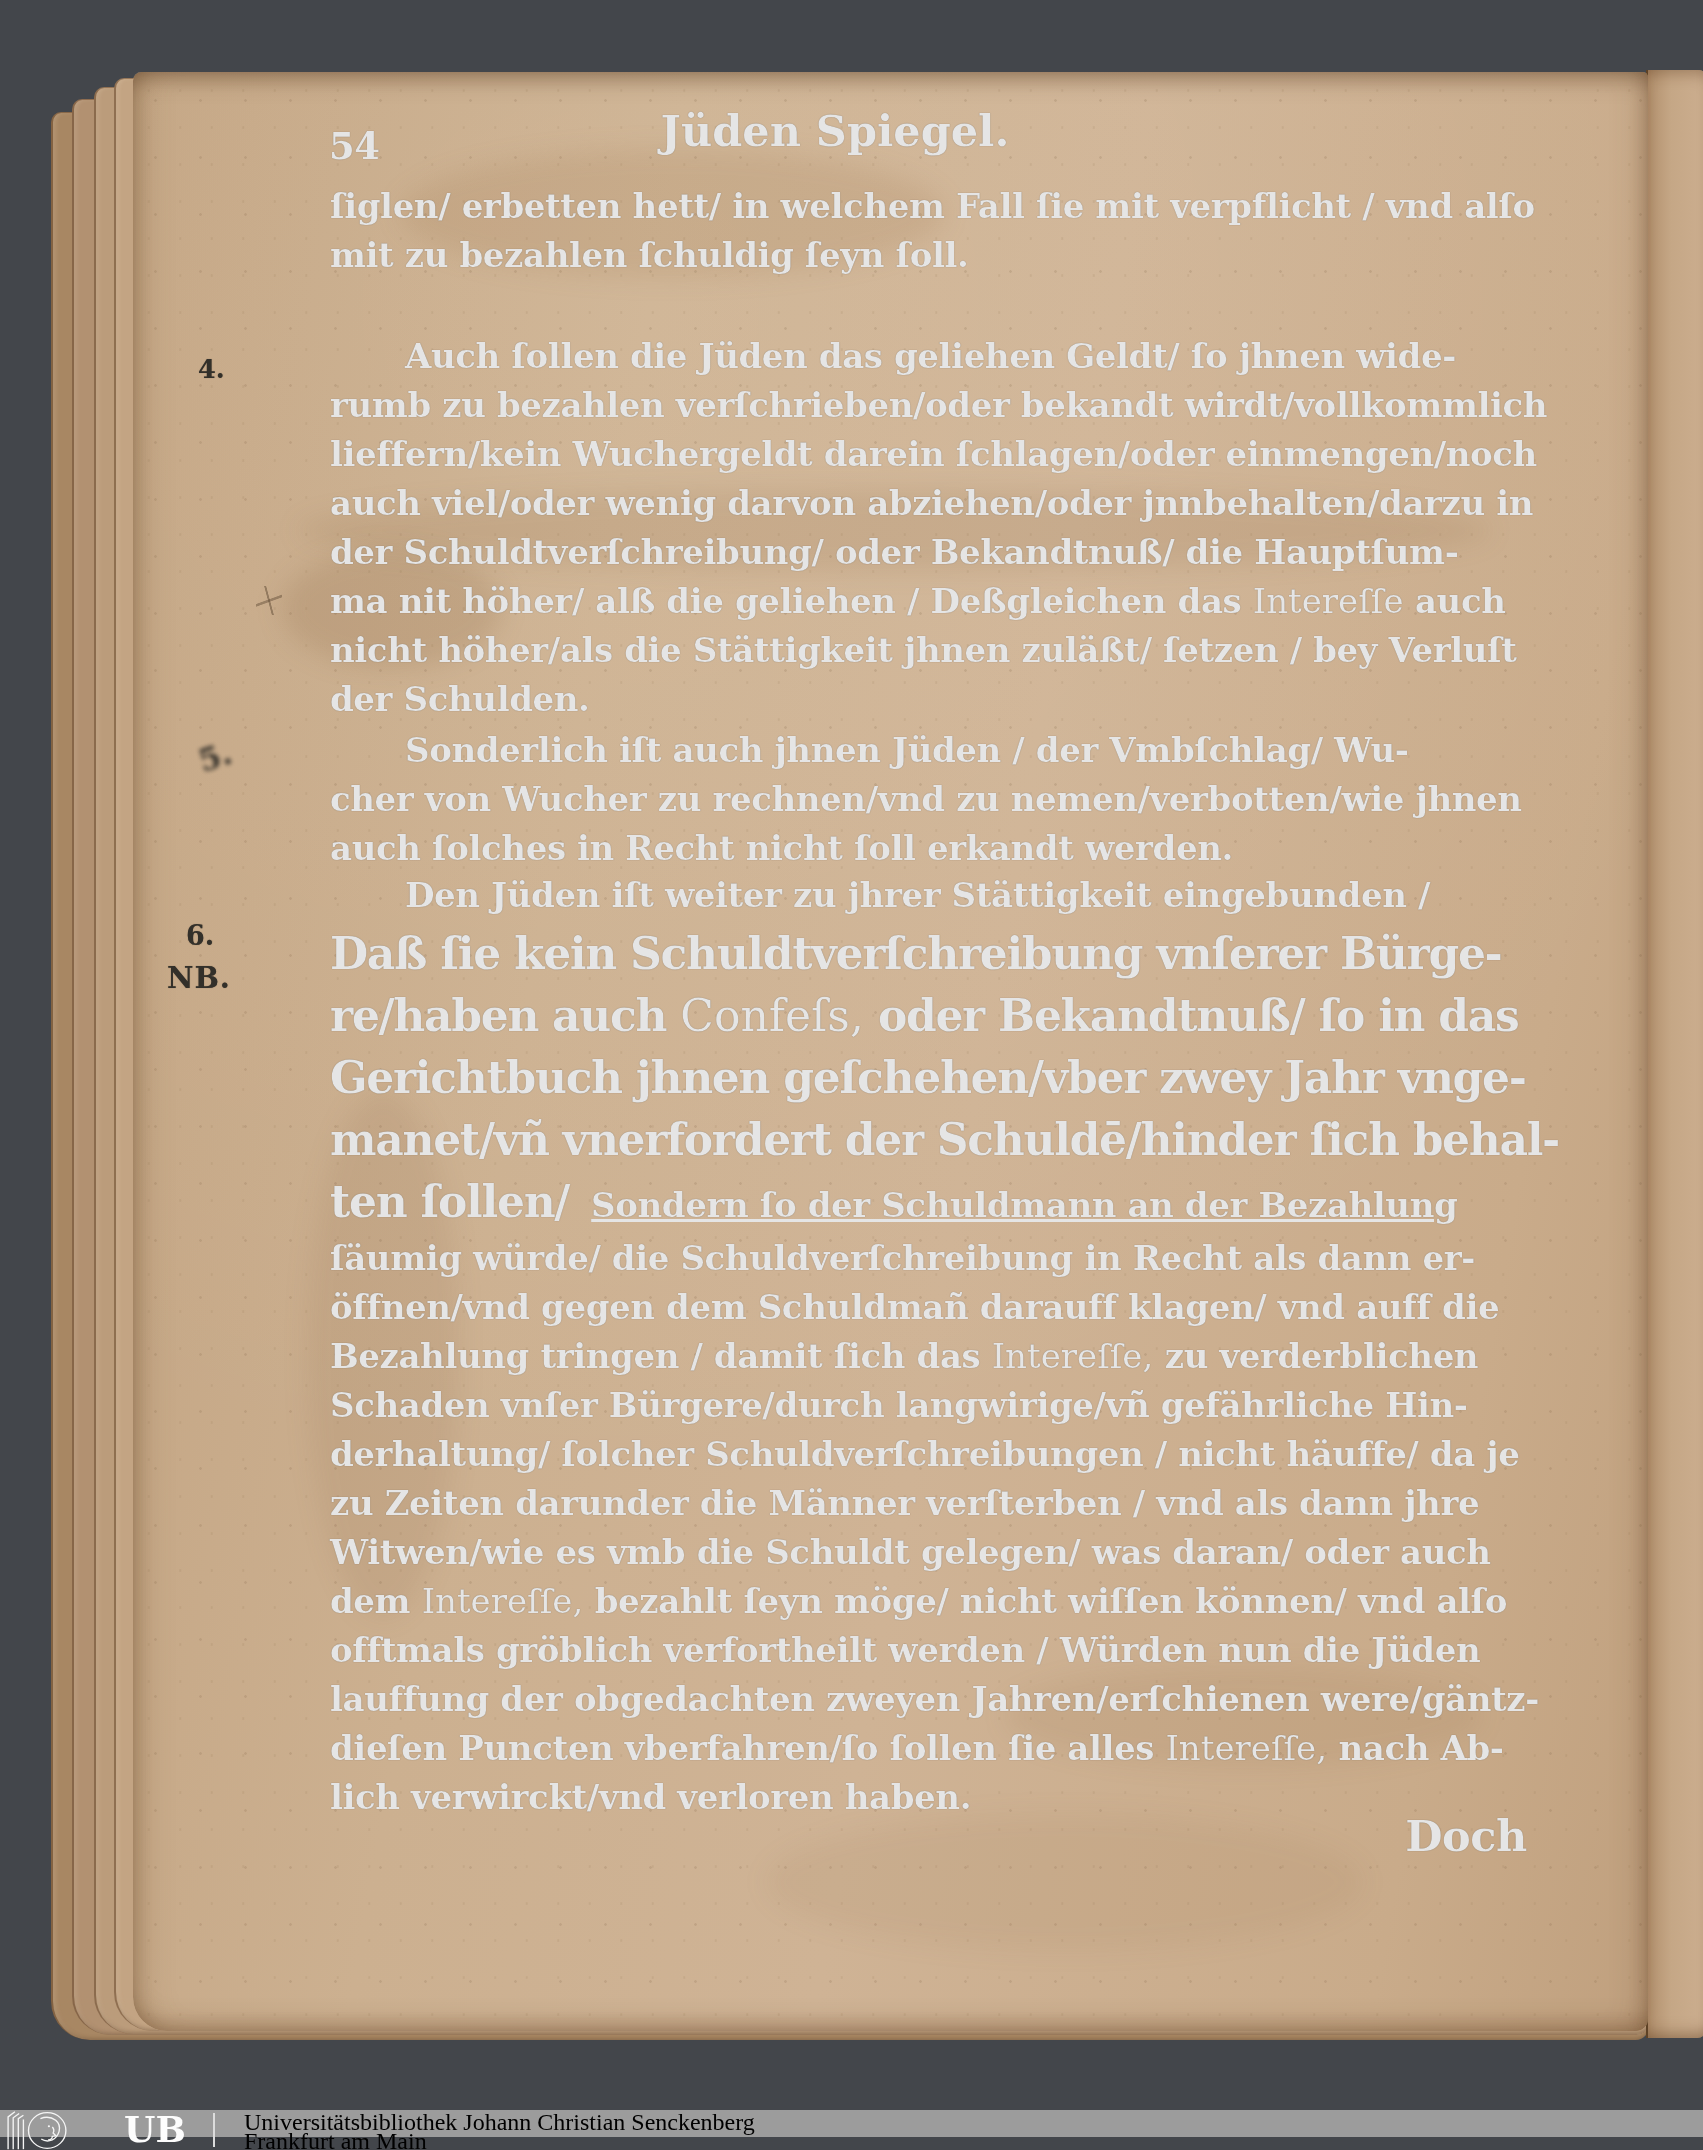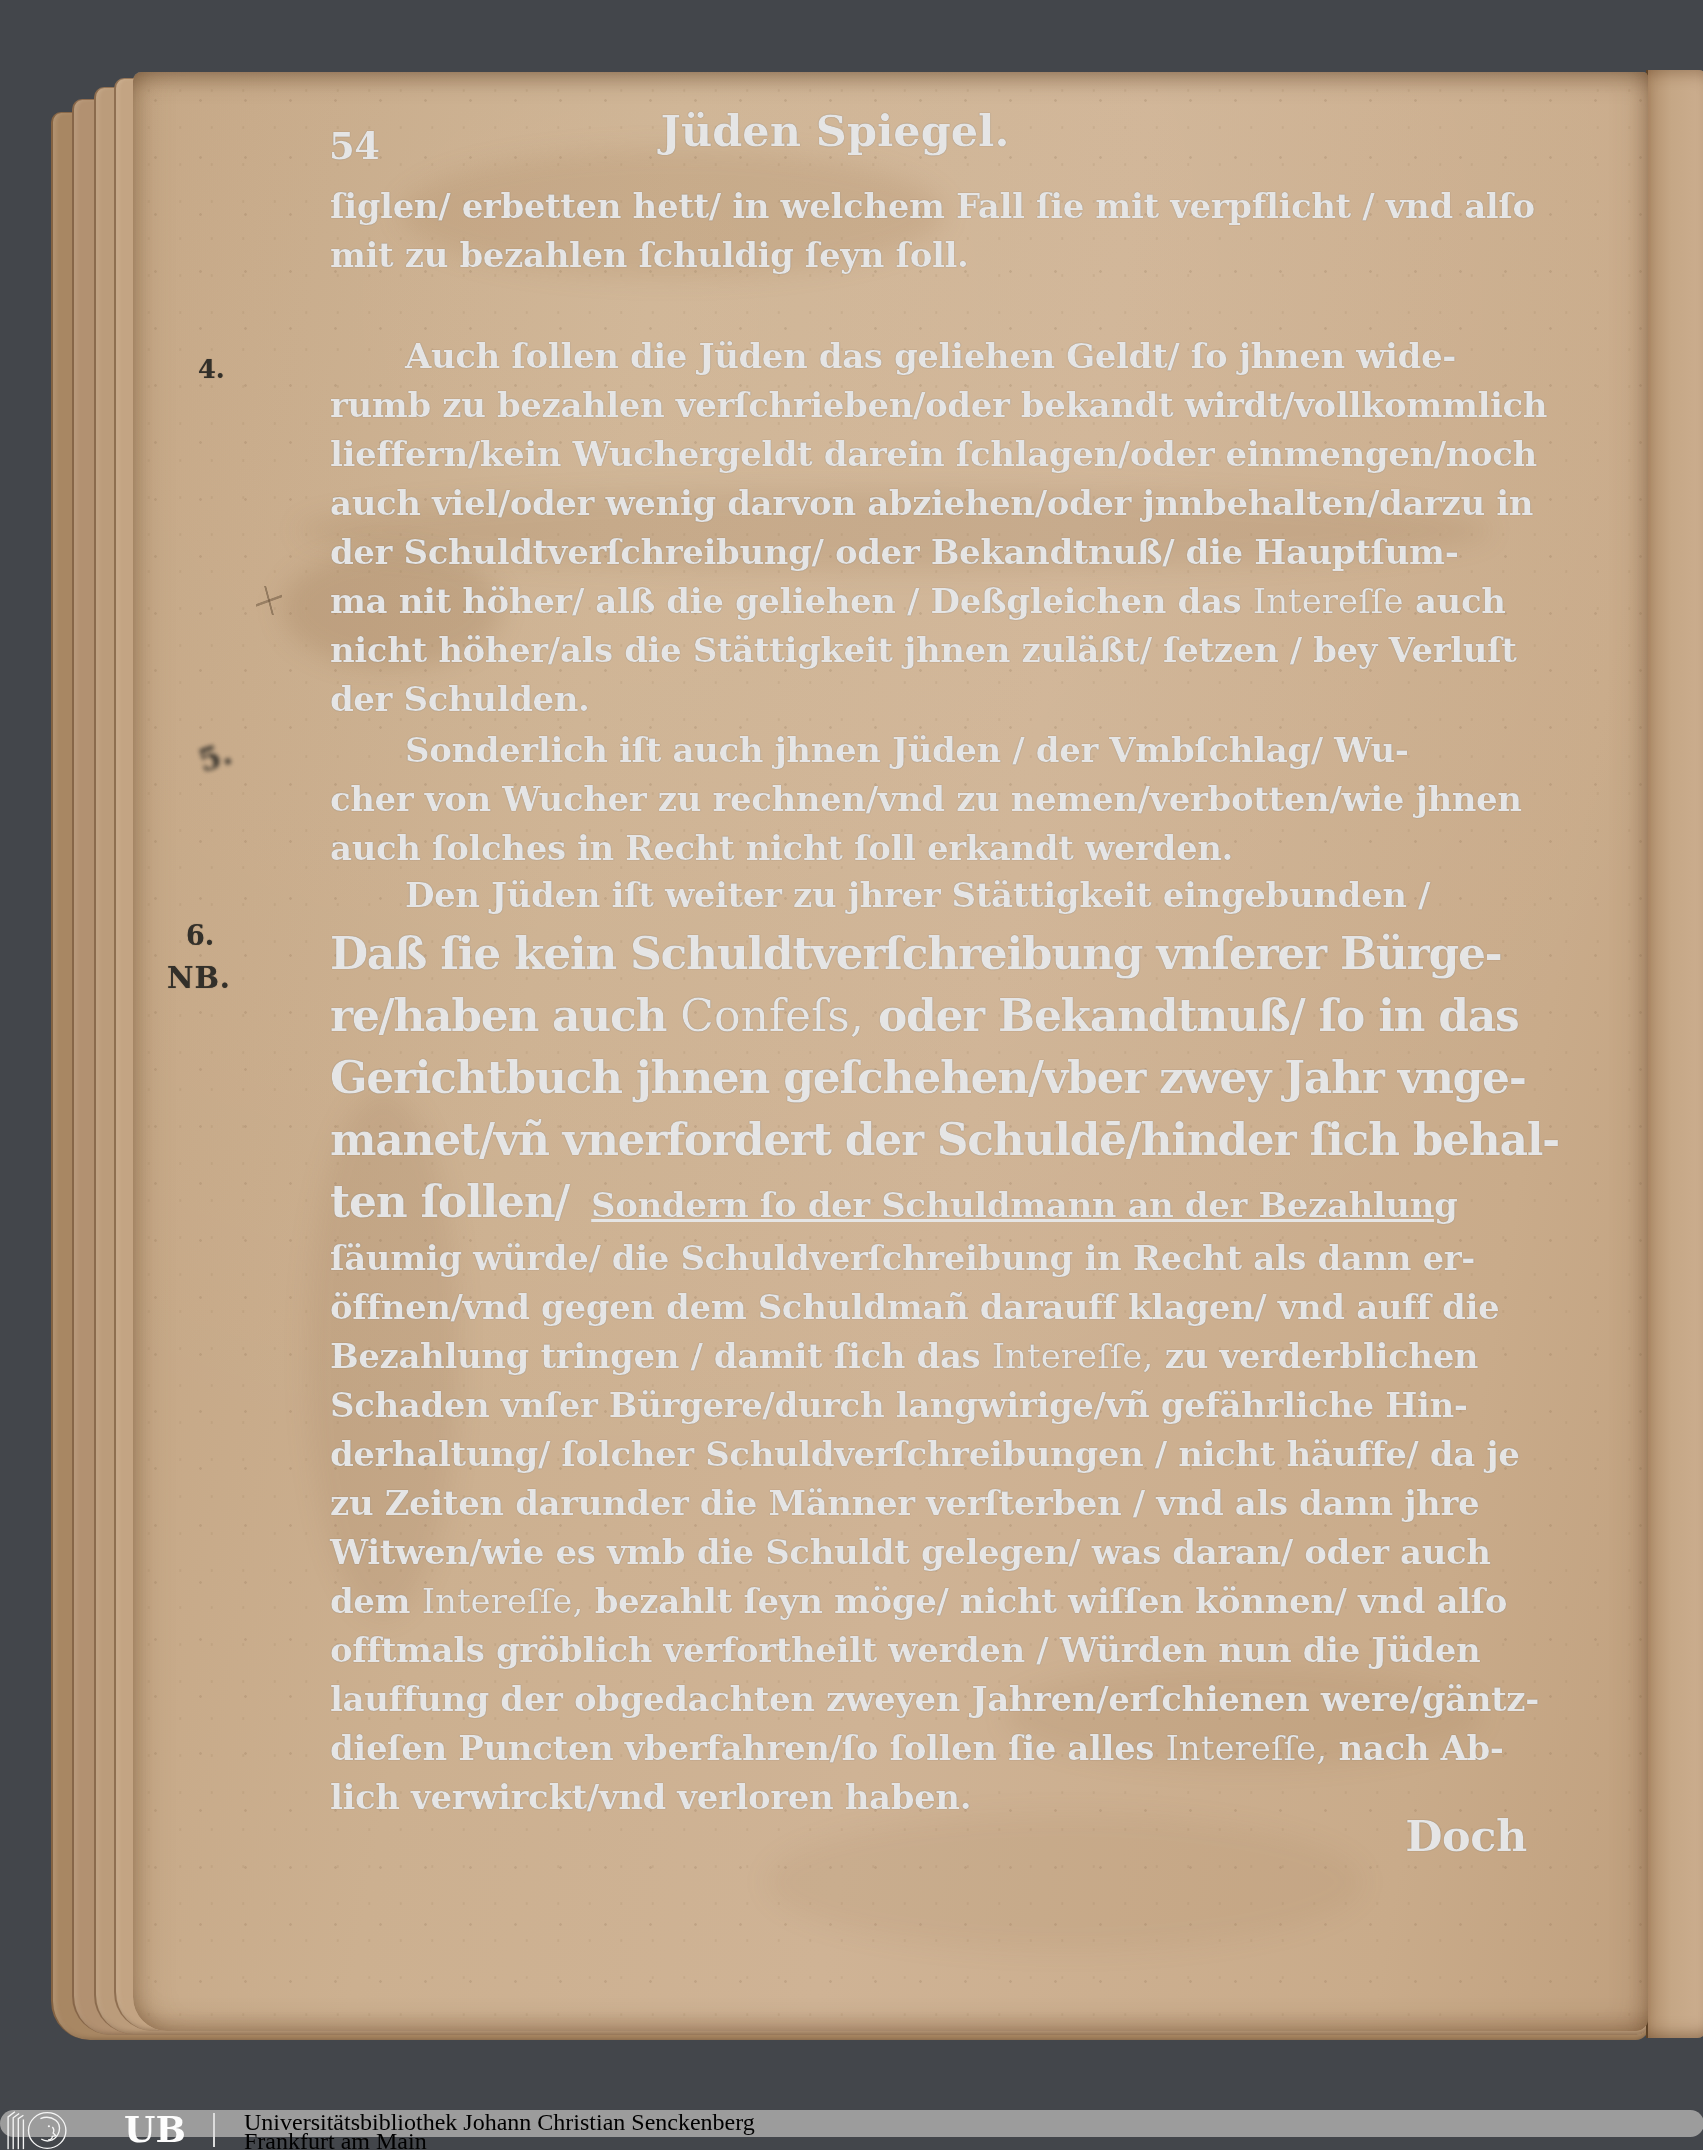--- a/index.html
+++ b/index.html
@@ -38,21 +38,21 @@
   .indent{padding-left:75px;}
   .an{font-weight:normal;letter-spacing:0;}
   .sm{font-size:34px;letter-spacing:-0.4px;text-decoration:underline;}
   .smudge{filter:blur(2.1px);transform:rotate(-18deg);opacity:.92;}
   .marg{position:absolute;color:#33302a;font-weight:bold;text-shadow:0 0 0.9px rgba(46,38,28,.5);}
   #pencil{position:absolute;left:256px;top:586px;width:25.6px;height:29px;filter:blur(0.5px);opacity:.8;
         background:
          linear-gradient(75deg, transparent 46%, rgba(80,60,40,.55) 48%, rgba(80,60,40,.55) 52%, transparent 54%),
          linear-gradient(160deg, transparent 46%, rgba(80,60,40,.5) 48%, rgba(80,60,40,.5) 53%, transparent 55%);}
   
-  #footer{position:absolute;left:0;top:2110px;width:1704px;height:27px;background:#9c9c9c;border-radius:16px;}
+  #footer{position:absolute;left:0;top:2110px;width:1704px;height:27px;background:#9c9c9c;}
   #ub-text{position:absolute;left:124px;top:-1.7px;font-family:"DejaVu Serif",serif;font-weight:bold;
            font-size:36px;color:#fdfdfd;}
   #sep{position:absolute;left:213px;top:3.4px;width:1.7px;height:34px;background:#dcdcdc;}
   .ftxt{position:absolute;left:244px;font-family:Liberation Serif, serif;color:#000000;
         font-size:24px;line-height:20.4px;white-space:nowrap;}
   #flib{top:1.7px;} #fcity{top:21px;}
 </style>
 </head>
 <body>
 

